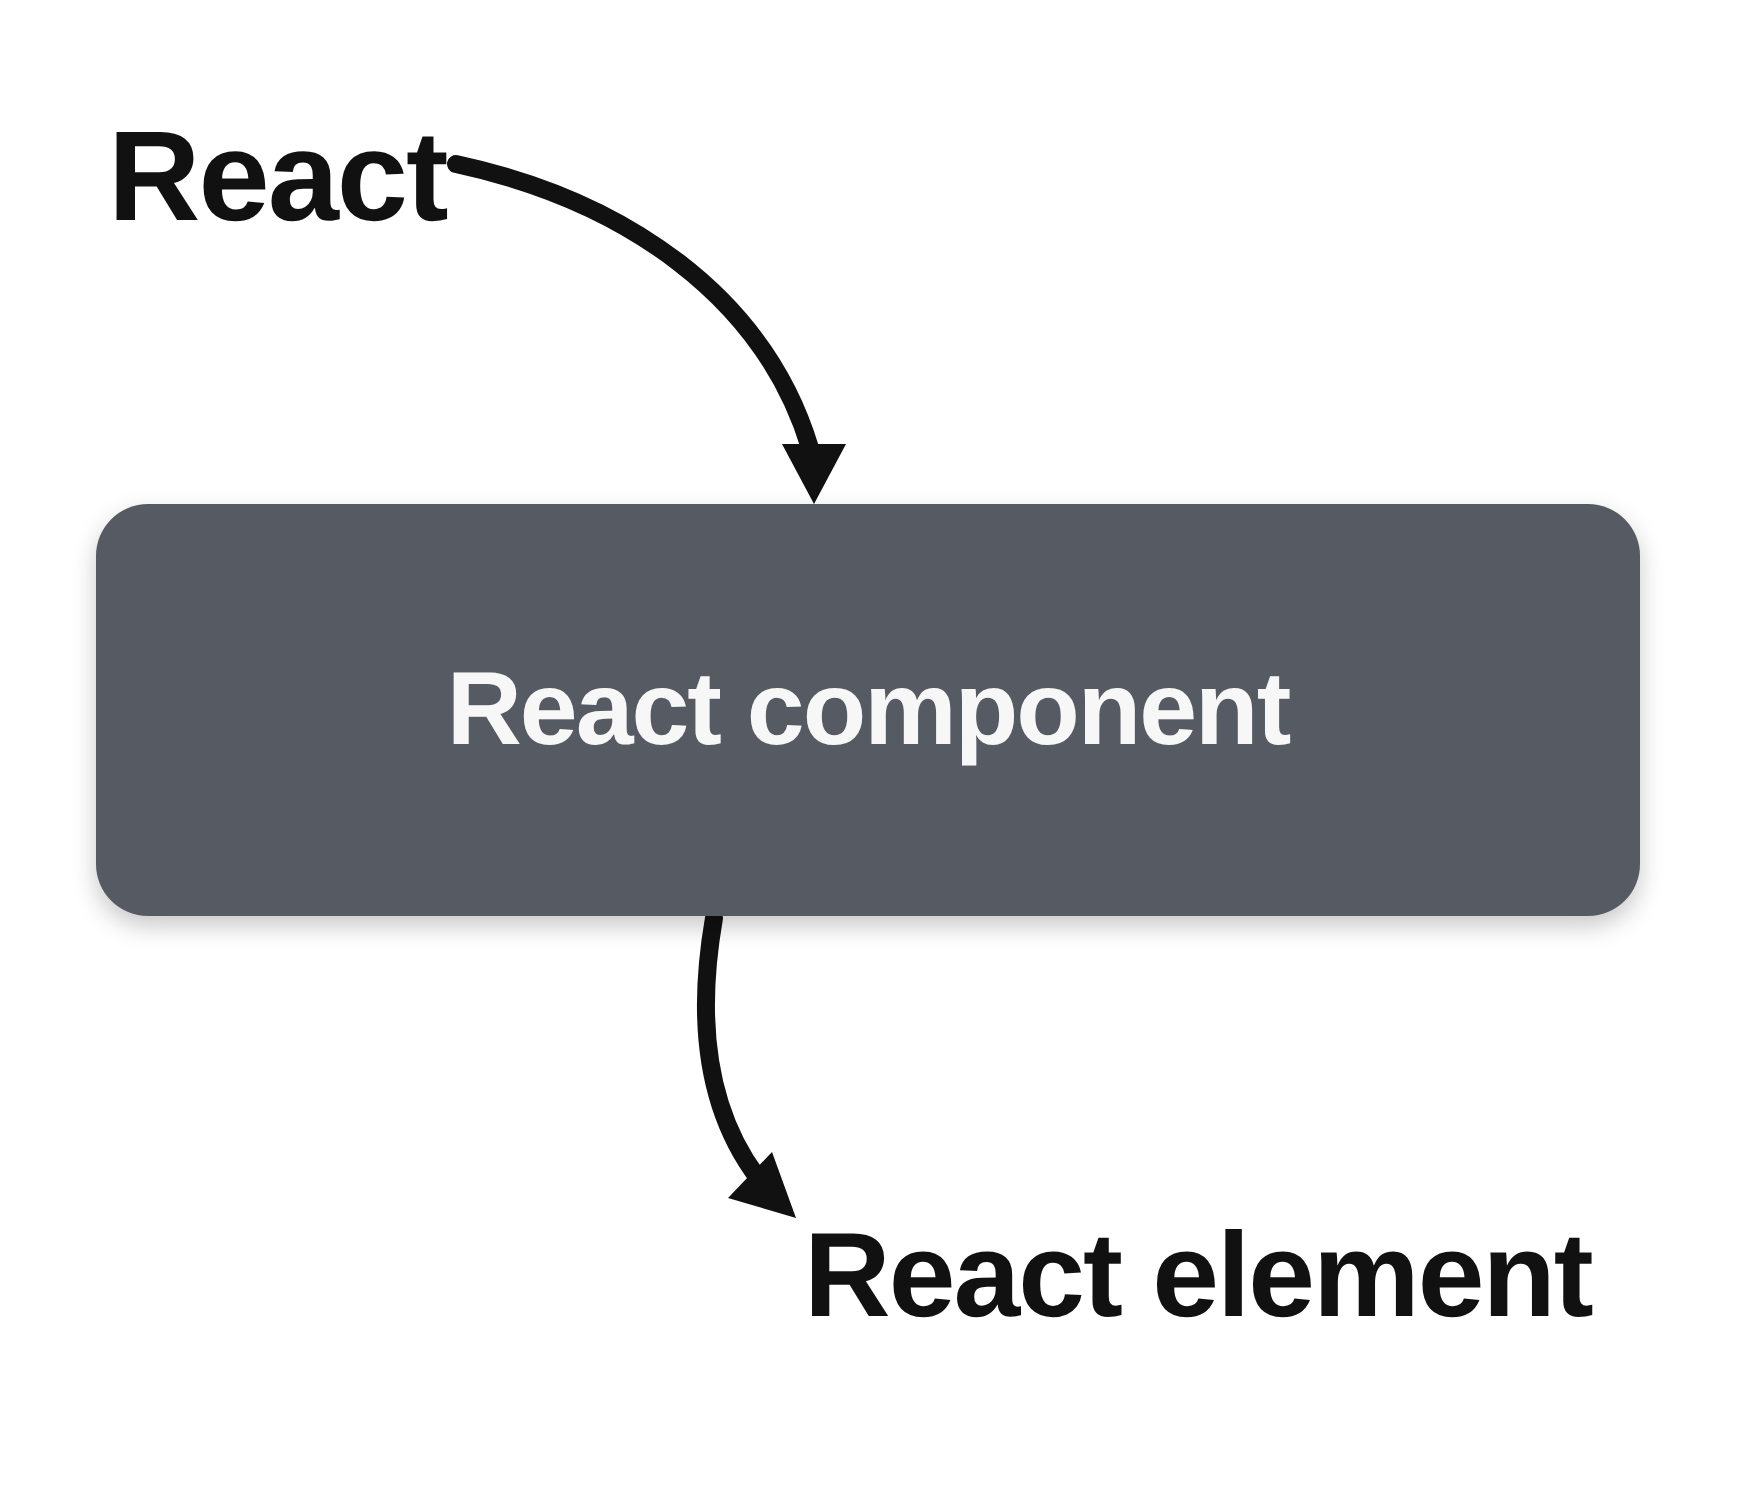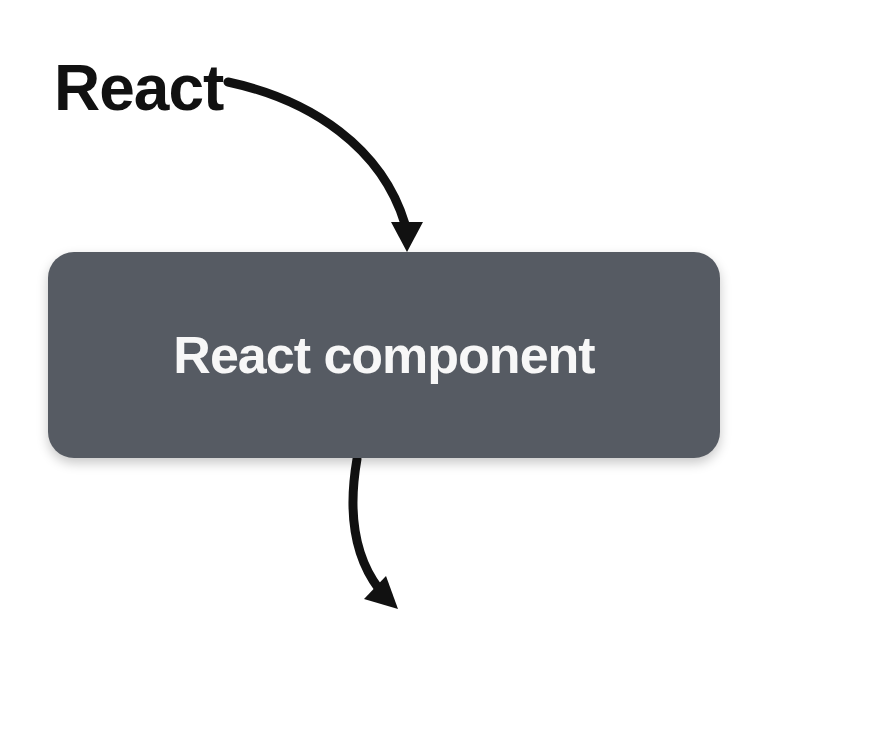--- a/index.html
+++ b/index.html
@@ -38,21 +38,21 @@
   }
   .element-label {
     left: 402px;
     top: 608px;
     font-size: 60px;
   }
   .component-box {
     position: absolute;
     left: 48px;
     top: 252px;
-    width: 672px;
+    width: 772px;
     height: 206px;
     background: #565b63;
     border-radius: 26px;
     box-shadow: 0 5px 12px rgba(0, 0, 0, 0.22);
     display: flex;
     align-items: center;
     justify-content: center;
   }
   .component-box .box-label {
     color: #f7f7f7;
@@ -77,14 +77,15 @@
       <polygon points="364,599 386,576 398,609" fill="#111111"></polygon>
     </g>
   </svg>
 
   <div class="label props-label">React</div>
 
   <div class="component-box">
     <span class="box-label">React component</span>
   </div>
 
+  <div class="label element-label">React element</div>
 
 </div>
 
 </body></html>

